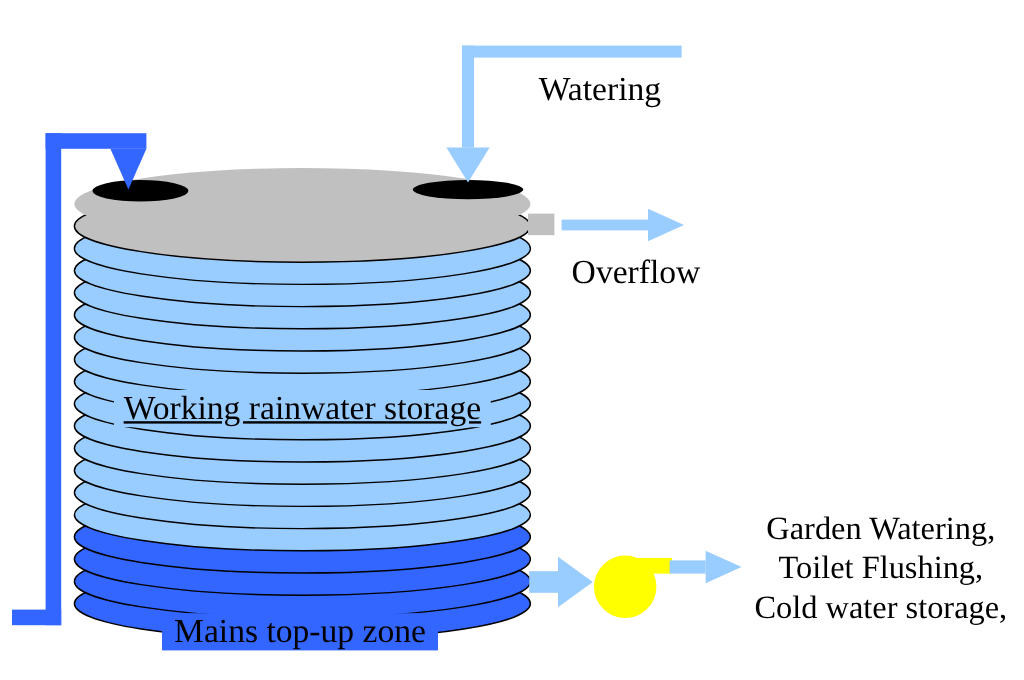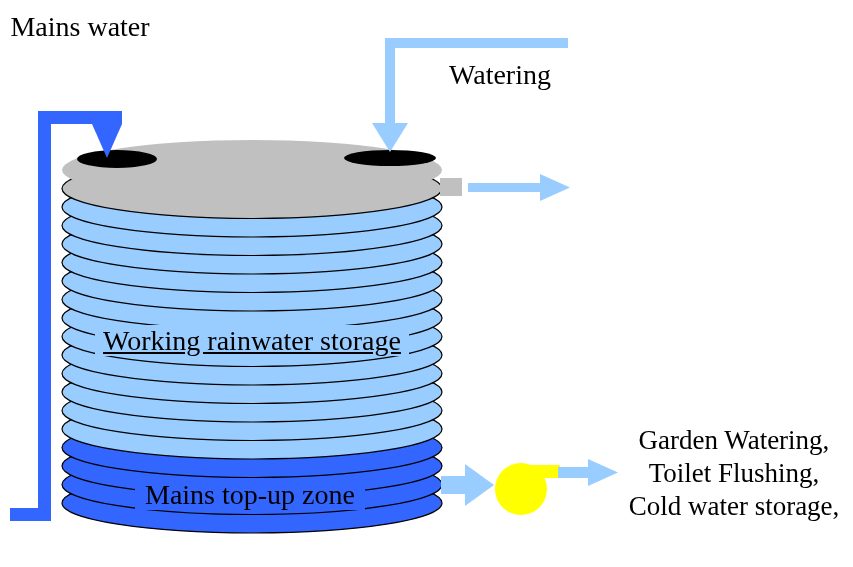--- a/index.html
+++ b/index.html
@@ -29,21 +29,21 @@
     line-height: 33px;
     text-align: center;
     white-space: nowrap;
     color: #000000;
   }
   .lbl-mains-topup    { left: 0px;   top: 10px;  width: 160px; }
   .lbl-rainwater      { left: 420px; top: 58px;  width: 160px; }
   .lbl-overflow       { left: 450px; top: 211px; width: 160px; }
   .lbl-working        { left: 60px;  top: 324px; width: 384px; }
   .lbl-working span   { background: #99CCFF; padding: 0 8px; text-decoration: underline; }
-  .lbl-mainszone      { left: 58px;  top: 478px; width: 384px; }
+  .lbl-mainszone      { left: 58px;  top: 510px; width: 384px; }
   .lbl-mainszone span { background: #3366FF; padding: 0 10px; }
   .lbl-pump           { left: 460px; top: 531px; width: 130px; font-size: 27px; }
   .lbl-uses           { left: 615px; top: 424px; width: 238px; font-size: 27px; line-height: 33px; text-align: center; }
 </style>
 </head>
 <body>
 
 <div id="canvas">
 
   <svg id="diagram-svg" viewBox="0 0 853 567" xmlns="http://www.w3.org/2000/svg">
@@ -113,25 +113,25 @@
       <rect x="530" y="465" width="30" height="13"></rect>
     </g>
 
     <g fill="#99CCFF">
       <rect x="558" y="467" width="30" height="11"></rect>
       <polygon points="588,459 588,486 618,472.5"></polygon>
     </g>
   </svg>
 
   <div class="lbl lbl-mains-topup">
-    <div>Mains water</div>
   </div>
 
   <div class="lbl lbl-rainwater">Watering</div>
 
+  <div class="lbl lbl-overflow">Overflow</div>
 
   <div class="lbl lbl-working">
     <span>Working rainwater storage</span>
   </div>
 
   <div class="lbl lbl-mainszone">
     <span>Mains top-up zone</span>
   </div>
 
 

